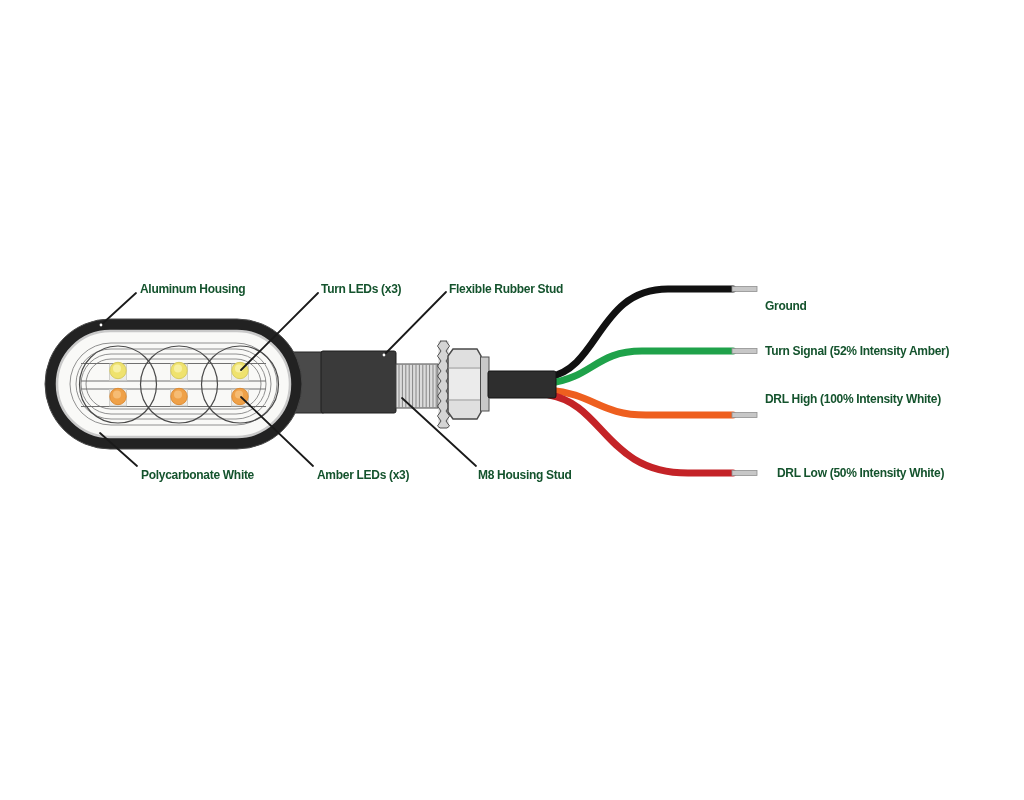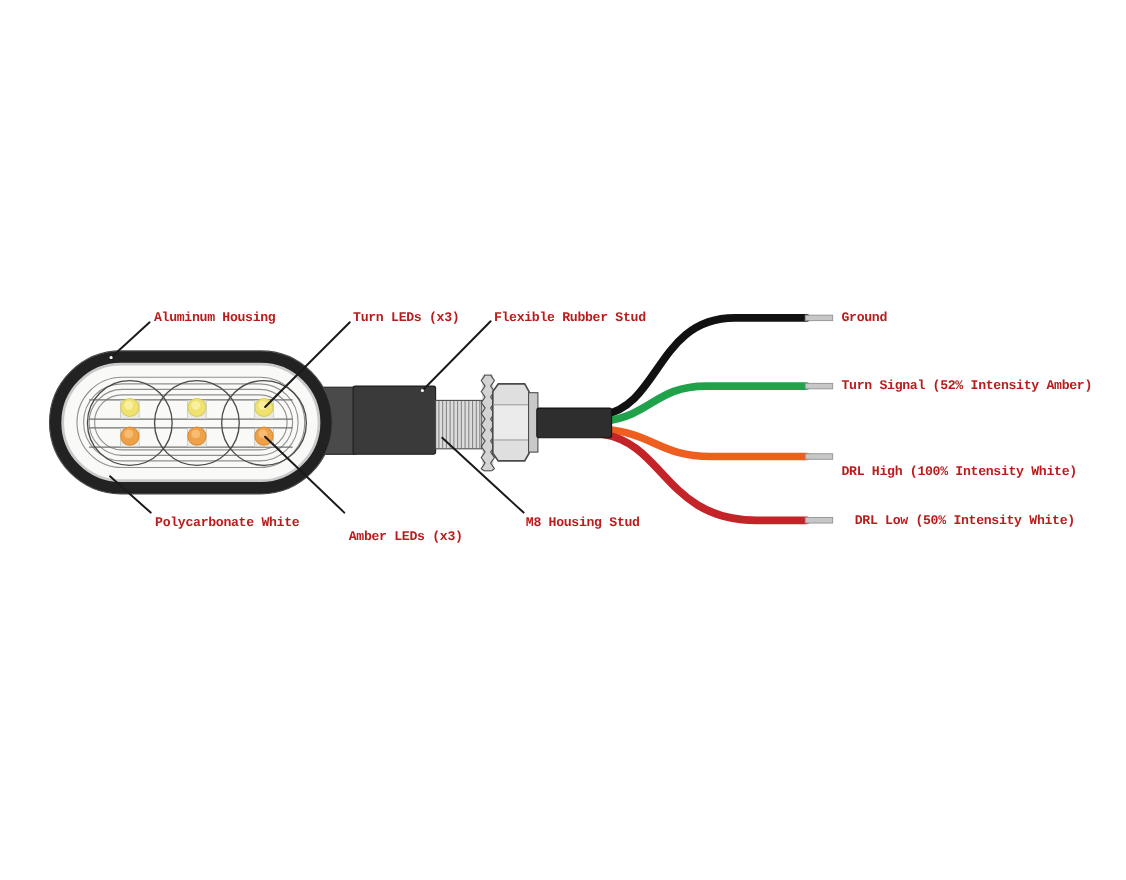--- a/index.html
+++ b/index.html
@@ -16,39 +16,39 @@
     font-family: "DejaVu Sans", sans-serif;
   }
   #diagram-svg {
     position: absolute;
     left: 0;
     top: 0;
   }
   .callout {
     position: absolute;
     transform: translateY(-50%);
-    font-family: Liberation Mono, monospace;
+    font-family: Liberation Sans, sans-serif;
     font-size: 12px;
     font-weight: bold;
-    color: #b91c1c;
+    color: #14532d;
     letter-spacing: -0.3px;
     white-space: nowrap;
     line-height: 1;
     text-align: right;
   }
   
   .lbl-aluminum   { left: 140px; top: 289px; }
   .lbl-whiteleds  { left: 321px; top: 289px; }
   .lbl-stem       { left: 449px; top: 289px; }
   .lbl-lens       { left: 141px; top: 475px; }
-  .lbl-amberleds  { left: 317px; top: 488px; }
+  .lbl-amberleds  { left: 317px; top: 475px; }
   .lbl-m8         { left: 478px; top: 475px; }
-  .lbl-ground     { left: 765px; top: 289px; }
+  .lbl-ground     { left: 765px; top: 306px; }
   .lbl-turn       { left: 765px; top: 351px; }
-  .lbl-drlhigh    { left: 765px; top: 429px; }
+  .lbl-drlhigh    { left: 765px; top: 399px; }
   .lbl-drllow     { left: 765px; top: 473px; margin-left: 12px; }
 </style>
 </head>
 <body>
 
 <div id="stage">
 
   <svg id="diagram-svg" width="1024" height="800" viewBox="0 0 1024 800">
 
     <rect x="293" y="352" width="30" height="61" fill="#4a4a4a" stroke="#262626" stroke-width="1"></rect>

